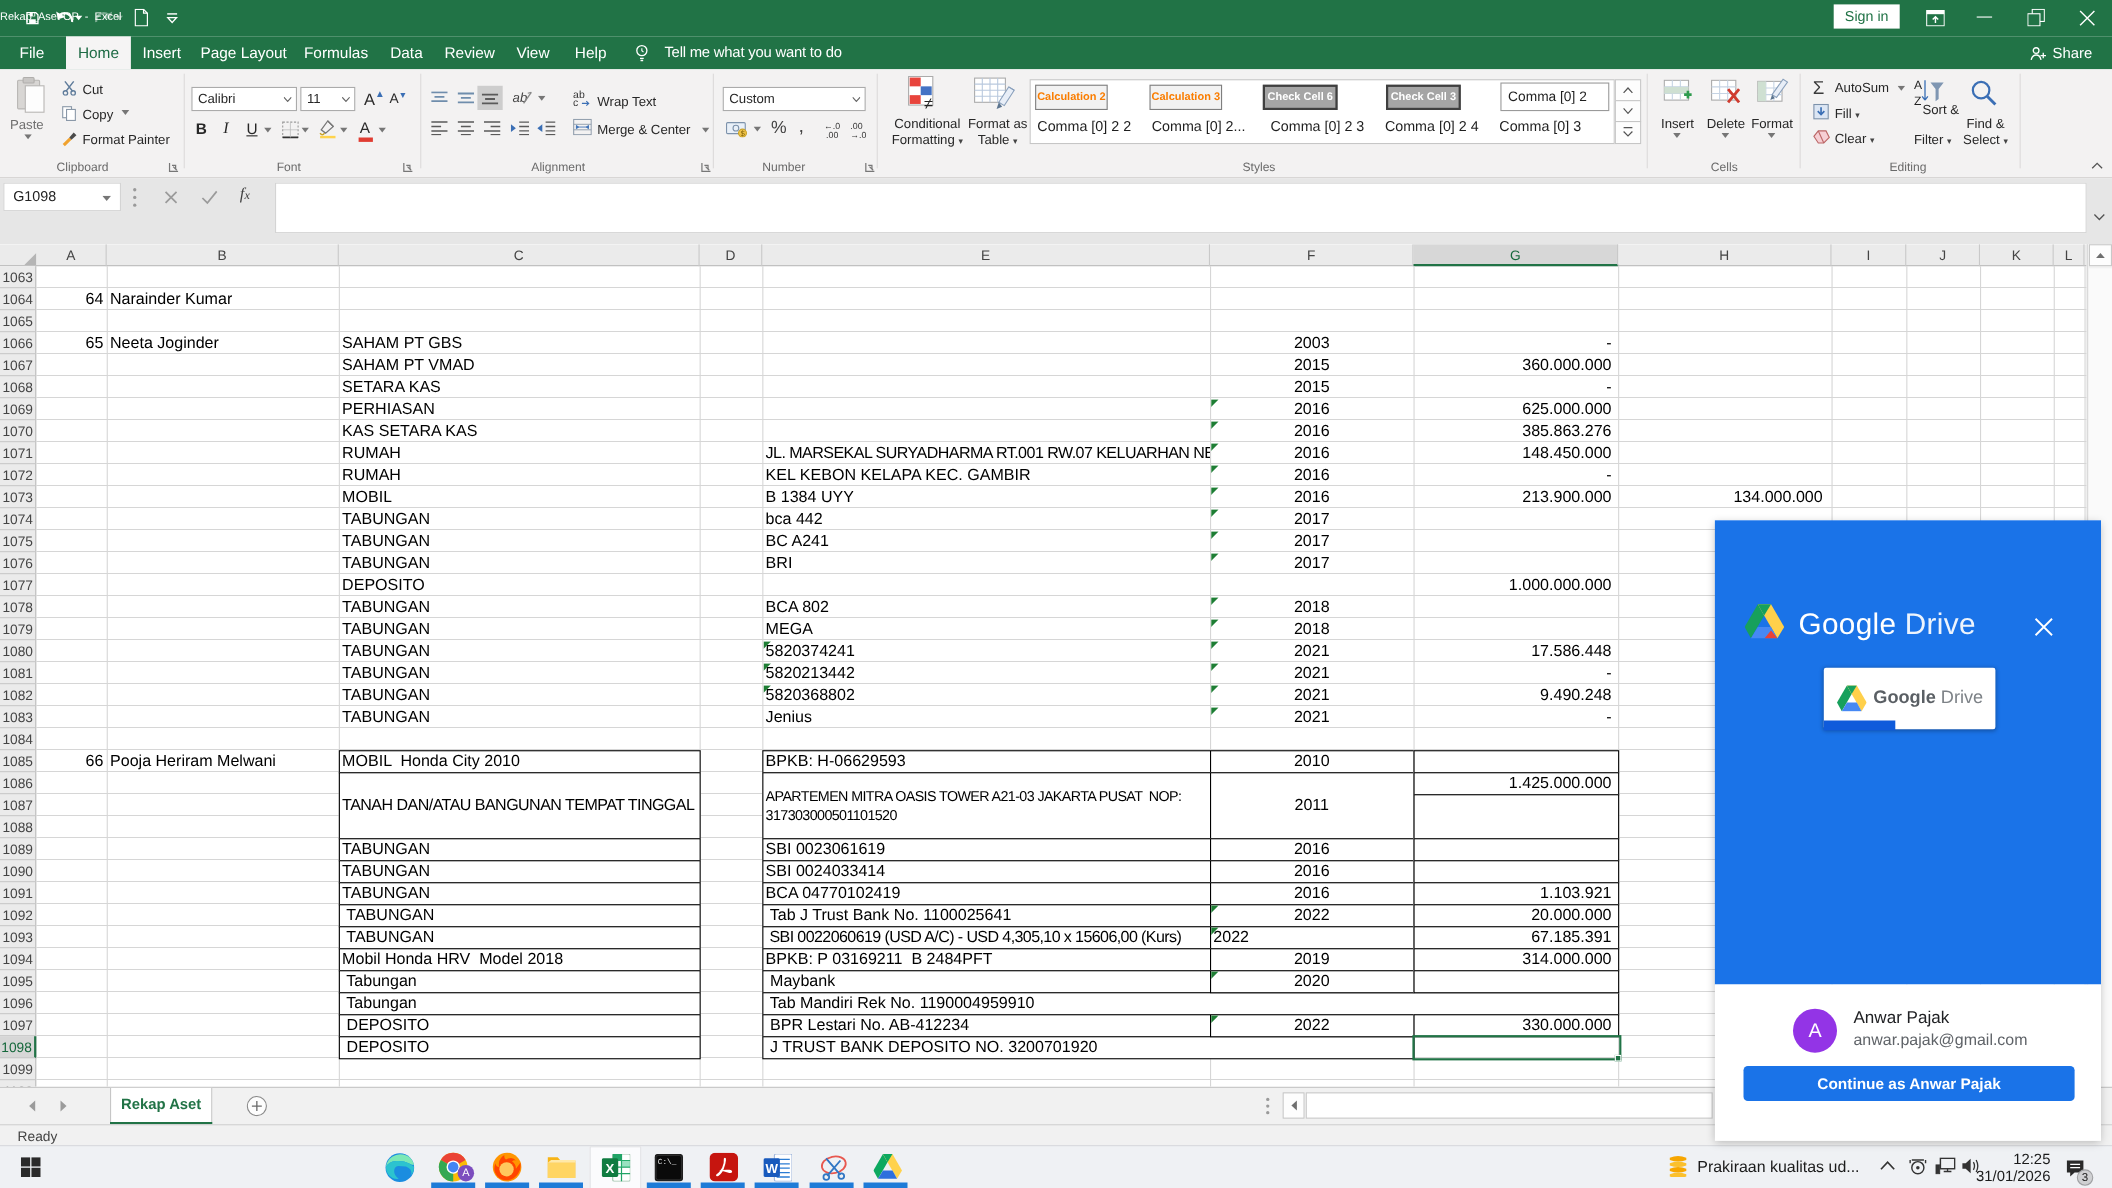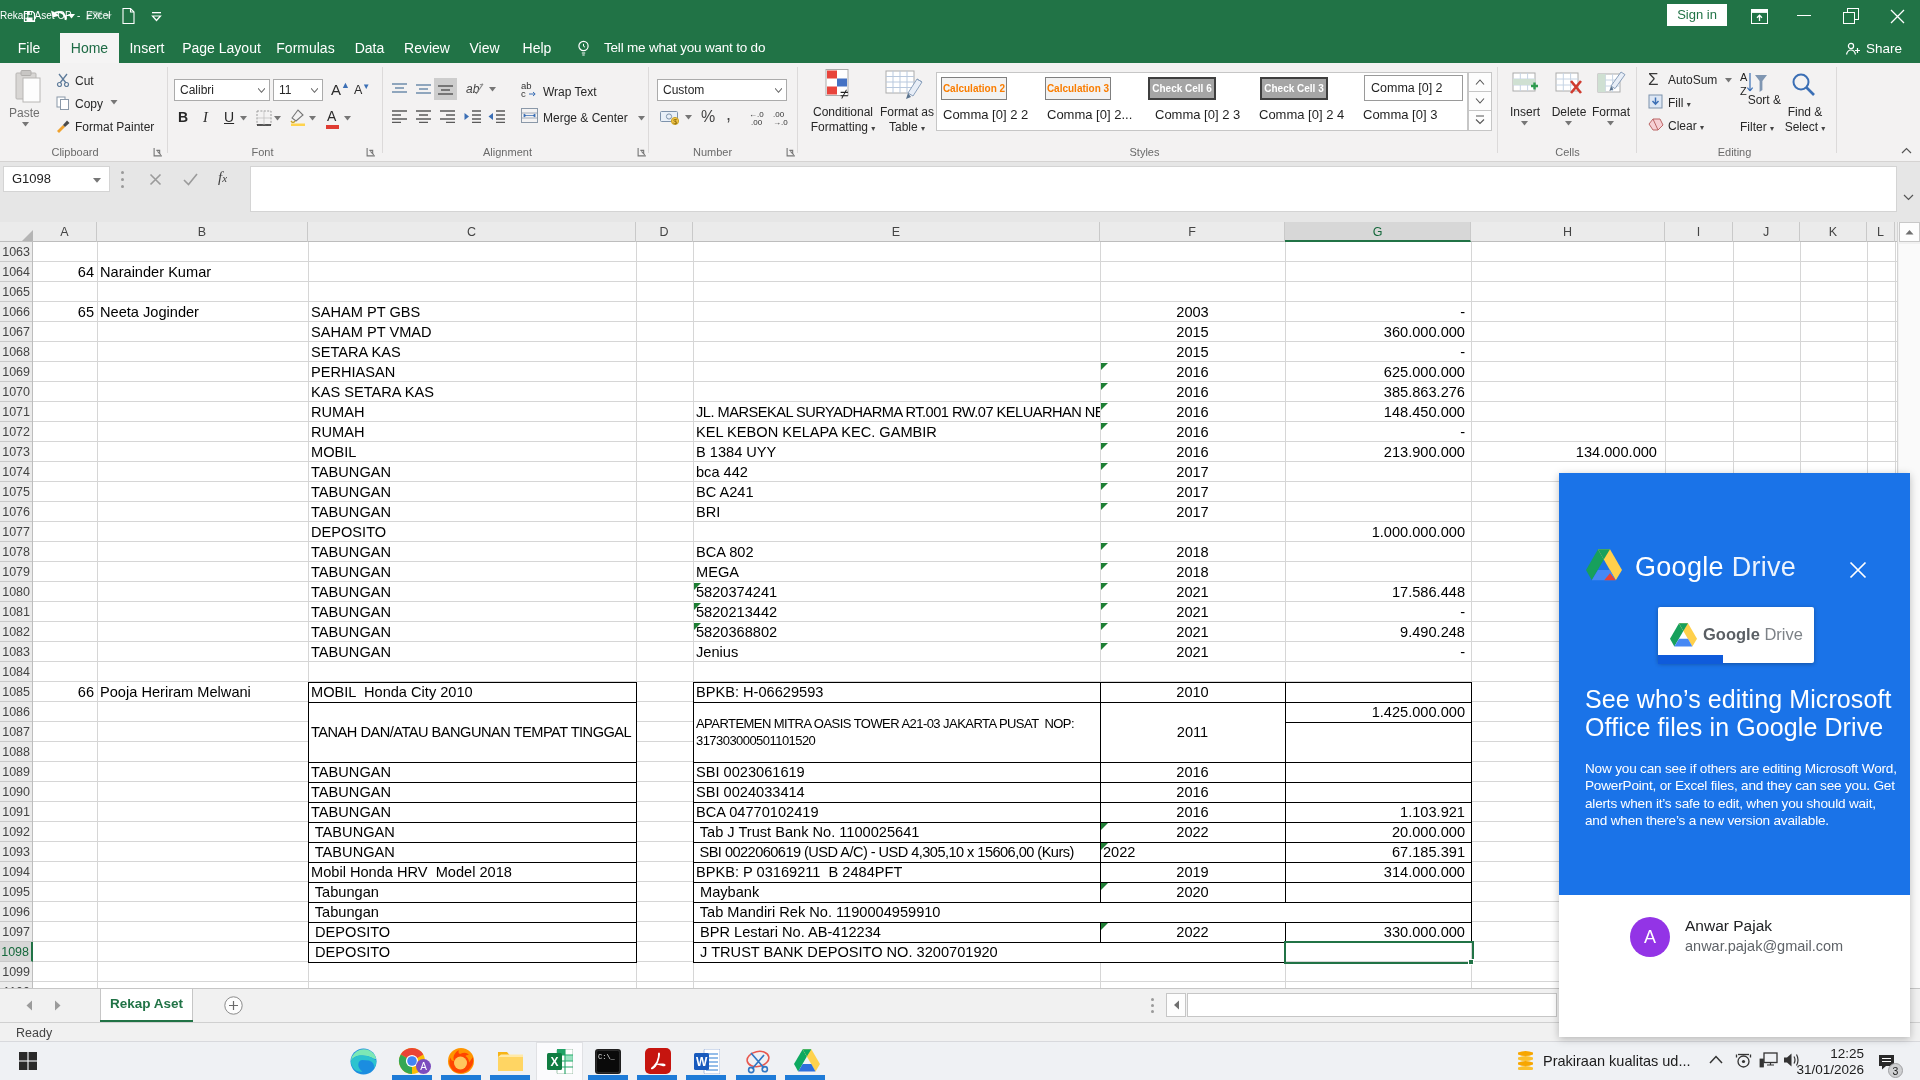--- a/index.html
+++ b/index.html
@@ -854,22 +854,21 @@
  <div class="ab" style="left:99px;top:134px;width:156px;height:56px;background:#fff;border-radius:2px;box-shadow:0 1px 4px rgba(0,0,0,.3)">
   <svg class="ab" style="left:12px;top:16px" width="27" height="24" viewBox="0 0 87 76">
             <polygon points="29,0 43,25 14,75 0,50" fill="#17a05c"></polygon>
             <polygon points="29,0 58,0 87,50 72,75 43,25" fill="#ffd04b"></polygon>
             <polygon points="29,50 58,50 72,75 14,75" fill="#4688f4"></polygon>
             <polygon points="29,0 58,0 43,25" fill="#17a05c"></polygon>
           </svg>
   <div class="ab" style="left:45px;top:18px;font-size:16.5px;color:#5a5f64;font-weight:bold;white-space:nowrap">Google <span style="font-weight:normal;color:#7d8287">Drive</span></div>
  </div>
  <div class="ab" style="left:99px;top:182px;width:65px;height:9px;background:#0f5bdb"></div>
- <div class="ab" style="left:26px;top:212px;width:310px;font-size:25px;line-height:28px;letter-spacing:.1px">See who’s editing Microsoft Office files in Google Drive</div>
- <div class="ab" style="left:26px;top:287px;width:330px;font-size:13.6px;line-height:17.3px;letter-spacing:-0.2px;white-space:nowrap">Now you can see if others are editing Microsoft Word,<br>PowerPoint, or Excel files, and they can see you. Get<br>alerts when it’s safe to edit, when you should wait,<br>and when there’s a new version available.</div>
 </div>
 <div id="popwhite">
  <div class="ab" style="left:71px;top:22px;width:40px;height:40px;border-radius:50%;background:#9334e6;color:#fff;font-size:18px;text-align:center;line-height:40px">A</div>
  <div class="ab" style="left:126px;top:22px;font-size:15.5px;color:#202124">Anwar Pajak</div>
  <div class="ab" style="left:126px;top:43px;font-size:14.5px;color:#5f6368">anwar.pajak@gmail.com</div>
+ <div class="ab" style="left:26px;top:74px;width:301px;height:32px;background:#1a73e8;border-radius:4px;color:#fff;font-size:14px;font-weight:bold;text-align:center;line-height:32px">Continue as Anwar Pajak</div>
 </div>
 </div>
 </div>
 
 </body></html>

